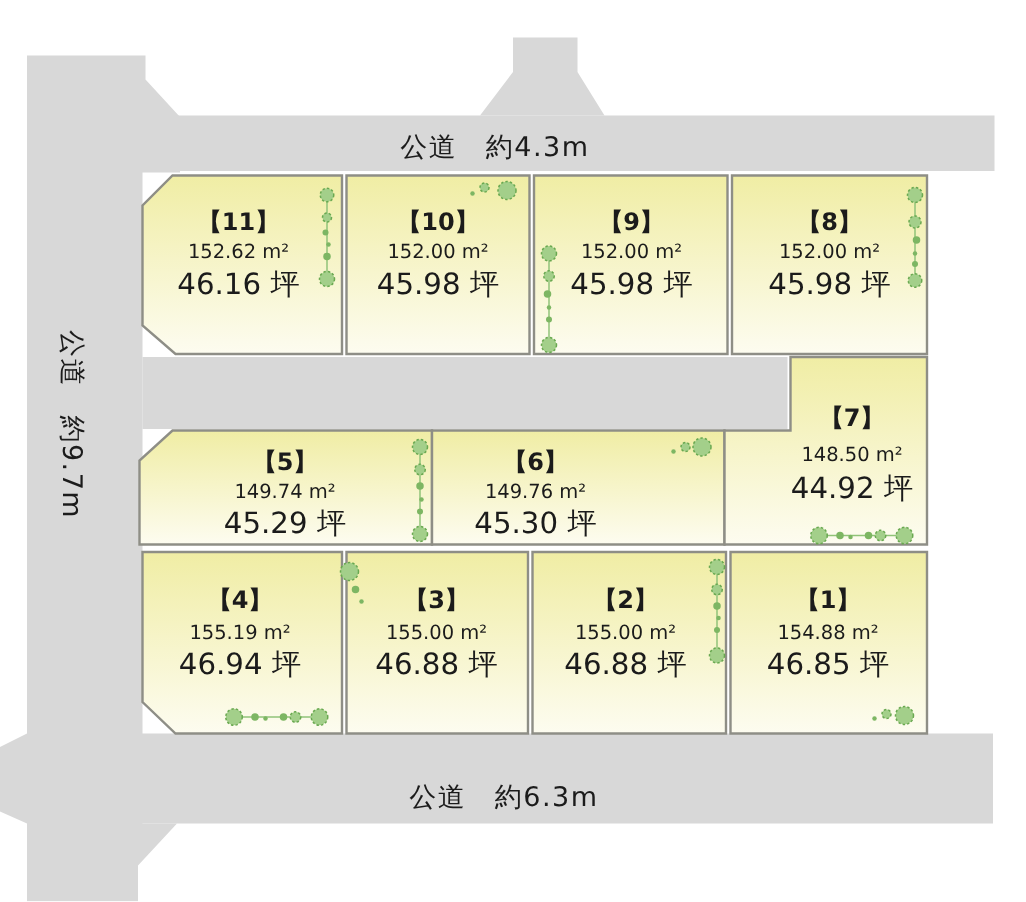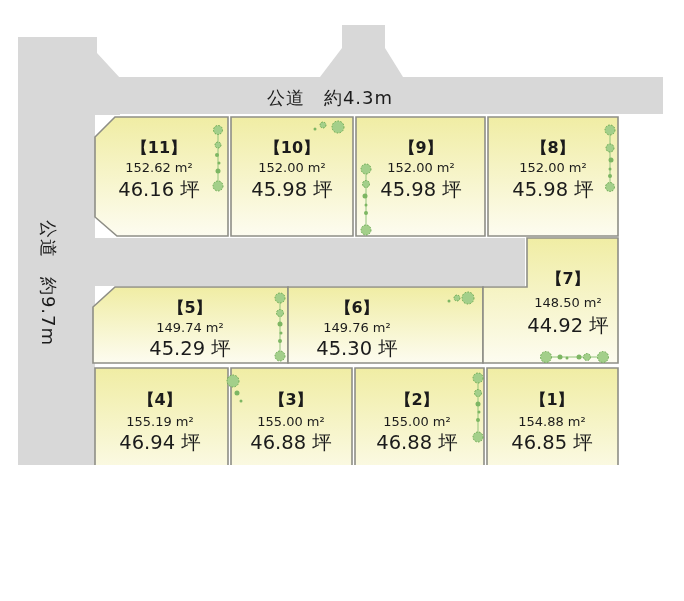--- a/index.html
+++ b/index.html
@@ -1,16 +1,16 @@
 <!DOCTYPE html>
 <html><head>
 <meta charset="utf-8">
 <style>
   html,body{margin:0;padding:0;background:#ffffff;}
-  .canvas{position:relative;width:684px;height:465px;background:#ffffff;overflow:hidden;}
+  .canvas{position:relative;width:684px;height:601px;background:#ffffff;overflow:hidden;}
   svg{position:absolute;left:0;top:0;}
   text{font-family:"DejaVu Sans","Liberation Sans",sans-serif;fill:#1b1b1b;}
   .num{font-size:16px;font-weight:600;}
   .sqm{font-size:13px;}
   .tsubo{font-size:19.5px;}
   .road-label{font-size:18px;letter-spacing:1px;}
   .plot-shape{stroke:#8e8e86;stroke-width:1.6;}
   .tree-big{stroke-width:1;stroke-dasharray:1.6 1.4;}
   .tree-line{stroke:#90c378;stroke-width:1;fill:none;}
 </style>

